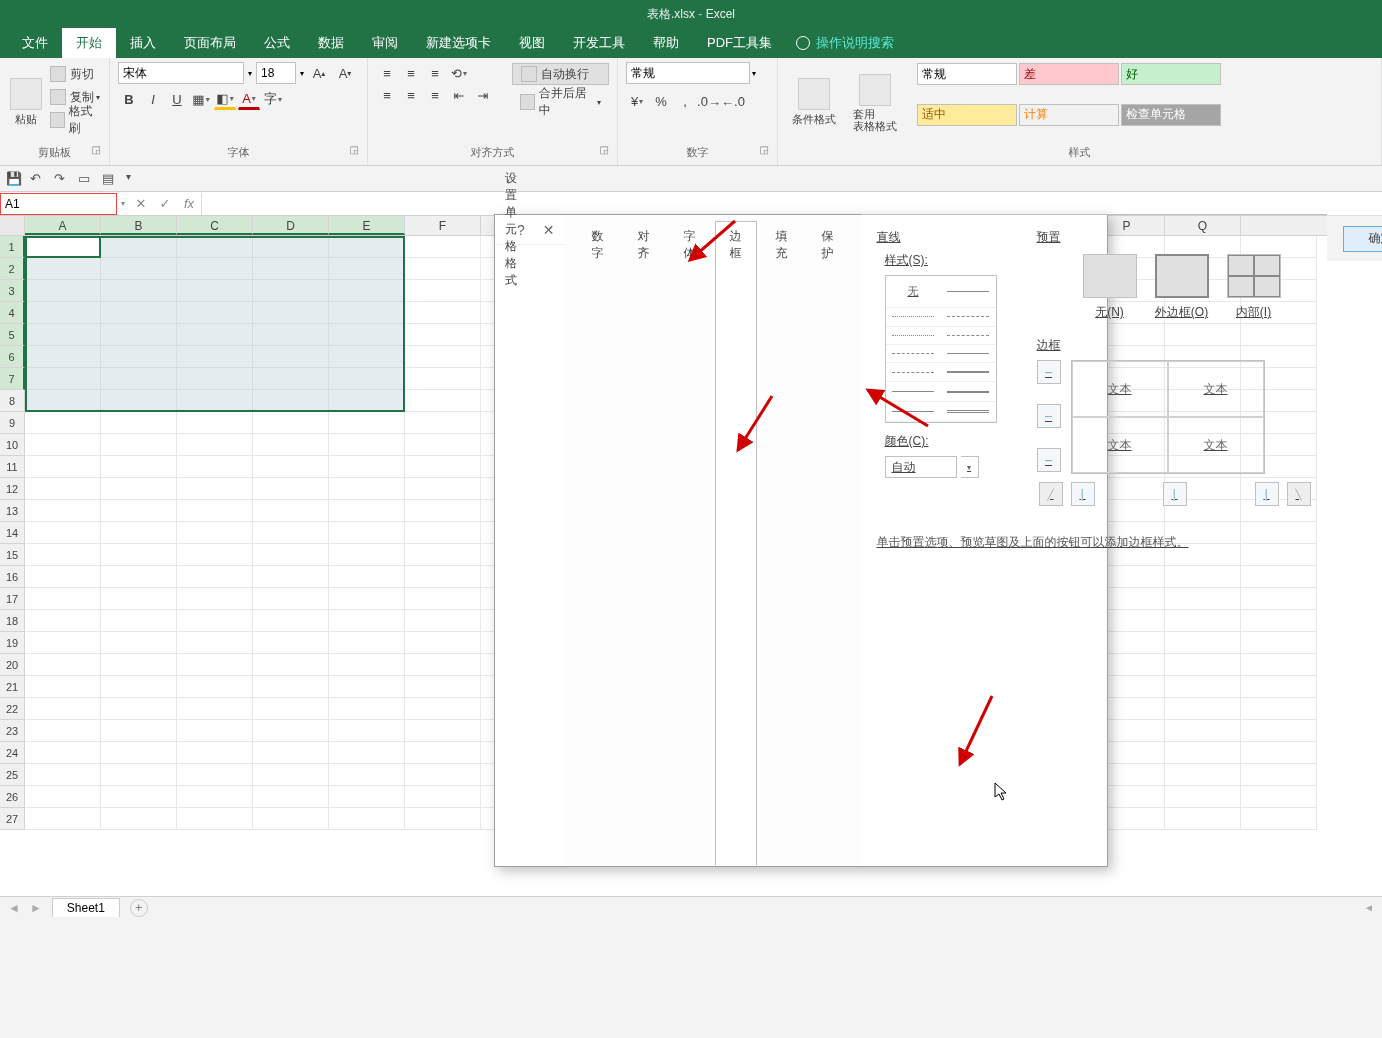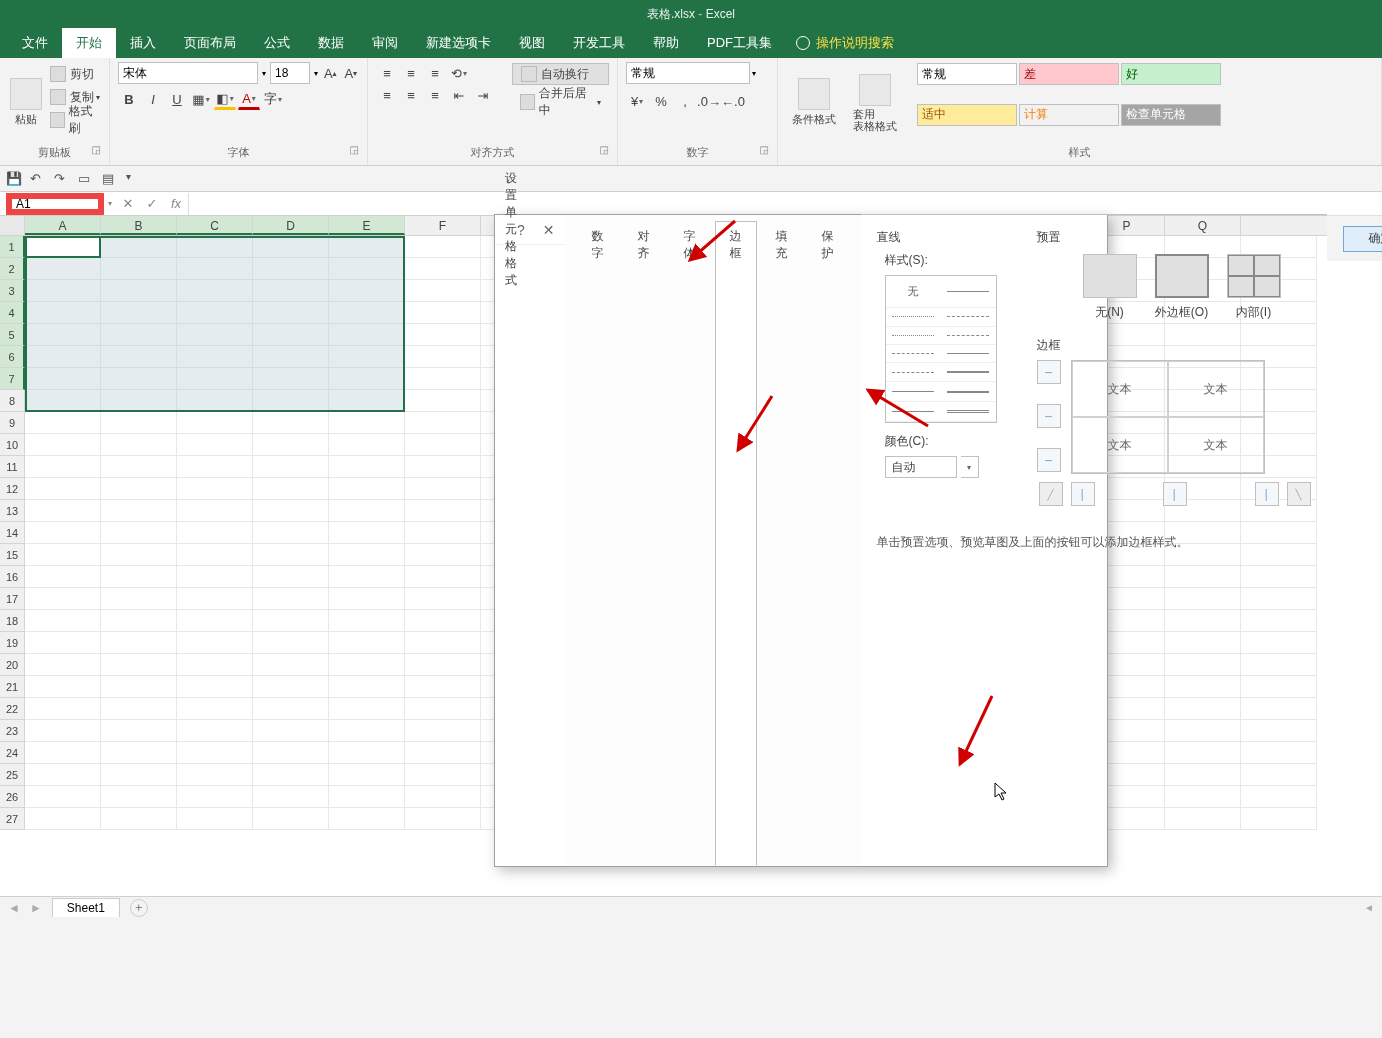--- a/index.html
+++ b/index.html
@@ -6,55 +6,55 @@
 body { width: 1382px; height: 1038px; background: #f3f3f3; overflow: hidden; position: relative; }
 
 
 .titlebar { height: 28px; background: #217346; color: #fff; display: flex; align-items: center; justify-content: center; font-size: 12px; }
 .titlebar span { opacity: 0.95; }
 
 
 .menutabs { height: 30px; background: #217346; display: flex; align-items: center; padding-left: 8px; }
 .menutabs .tab { color: #fff; font-size: 13px; padding: 0 14px; height: 30px; line-height: 30px; cursor: pointer; }
 .menutabs .tab.active { background: #fff; color: #217346; }
-.menutabs .tellme { display: flex; align-items: center; color: #fde047; font-size: 13px; margin-left: 10px; }
+.menutabs .tellme { display: flex; align-items: center; color: #5eead4; font-size: 13px; margin-left: 10px; }
 .bulb { width: 14px; height: 14px; border: 1.5px solid #fff; border-radius: 50%; margin-right: 6px; }
 
 
 .ribbon { height: 108px; background: #f3f3f3; border-bottom: 1px solid #d0d0d0; display: flex; }
 .group { border-right: 1px solid #e0e0e0; padding: 4px 8px; display: flex; flex-direction: column; position: relative; }
 .group-body { flex: 1; display: flex; }
 .group-label { font-size: 11px; color: #666; text-align: center; height: 18px; line-height: 18px; position: relative; }
 .group-label .expand { position: absolute; right: 0; bottom: 2px; font-size: 10px; color: #888; }
 .bigbtn { width: 38px; display: flex; flex-direction: column; align-items: center; justify-content: center; font-size: 11px; color: #444; padding: 2px; }
 .bigbtn .ico { width: 32px; height: 32px; background: #e8e8e8; border: 1px solid #ccc; margin-bottom: 2px; }
 .smallrow { display: flex; align-items: center; font-size: 12px; color: #444; height: 22px; margin: 1px 0; }
 .smallrow .ico { width: 16px; height: 16px; background: #ddd; margin-right: 4px; border: 1px solid #bbb; }
 .fontbox { display: flex; gap: 4px; margin-bottom: 4px; }
 .fontbox input { height: 22px; border: 1px solid #c0c0c0; font-size: 12px; padding: 0 4px; }
-.fontname { width: 140px; }
+.fontname { width: 126px; }
 .fontsize { width: 40px; }
 .toolbar-row { display: flex; gap: 2px; align-items: center; }
 .tbtn { width: 22px; height: 22px; border: 1px solid transparent; display: flex; align-items: center; justify-content: center; font-size: 13px; color: #444; }
 .drop::after { content: "▾"; font-size: 8px; margin-left: 1px; color: #666; }
 .stylebox { width: 100px; height: 22px; border: 1px solid #c0c0c0; font-size: 12px; padding: 0 4px; display:flex; align-items:center; margin: 1px; }
 .style-normal { background: #fff; }
 .style-bad { background: #ffc7ce; color: #9c0006; }
 .style-good { background: #c6efce; color: #006100; }
 .style-neutral { background: #ffeb9c; color: #9c5700; }
 .style-calc { background: #f2f2f2; color: #fa7d00; }
 .style-check { background: #a5a5a5; color: #fff; }
 
 
 .qat { height: 26px; background: #f3f3f3; border-bottom: 1px solid #d0d0d0; display: flex; align-items: center; padding: 0 6px; gap: 8px; }
 .qat .qbtn { width: 16px; height: 16px; color: #555; font-size: 13px; }
 
 
 .fbar { height: 24px; background: #fff; border-bottom: 1px solid #d0d0d0; display: flex; align-items: center; }
-.namebox { width: 98px; height: 22px; border: 6px solid #ef4444; margin-left: 6px; font-size: 12px; padding: 0 4px; }
+.namebox { width: 117px; height: 22px; border: 1px solid #ef4444; margin-left: 0; font-size: 12px; padding: 0 4px; }
 .fbar .fbtn { width: 24px; height: 22px; display: flex; align-items: center; justify-content: center; color: #888; font-size: 13px; }
 .fxlabel { font-style: italic; color: #888; font-size: 12px; }
 
 
 .sheet { position: relative; background: #fff; height: 680px; overflow: hidden; }
 .colhdrs { display: flex; height: 20px; background: #f0f0f0; border-bottom: 1px solid #d4d4d4; }
 .corner { width: 25px; border-right: 1px solid #d4d4d4; background: #e8e8e8; }
 .colhdr { width: 76px; border-right: 1px solid #d4d4d4; text-align: center; font-size: 12px; color: #444; line-height: 20px; }
 .colhdr.sel { background: #d2e8d4; border-bottom: 2px solid #217346; }
 .rows { }
@@ -70,21 +70,21 @@
 .sheettab { background: #fff; border: 1px solid #ccc; border-bottom: none; padding: 2px 14px; color: #000000; }
 .addsheet { width: 18px; height: 18px; border: 1px solid #ccc; border-radius: 50%; display:flex; align-items:center; justify-content:center; color:#666; }
 
 
 .dialog { position: absolute; left: 494px; top: 214px; width: 614px; height: 653px; background: #fff; border: 1px solid #a0a0a0; box-shadow: 4px 4px 12px rgba(0,0,0,0.25); display: flex; flex-direction: row; }
 .dlg-title { height: 30px; padding: 0 10px; display: flex; align-items: center; justify-content: space-between; font-size: 12px; color: #444; background: #fff; border-bottom: 1px solid #eee; }
 .dlg-title .tbtns { display: flex; gap: 18px; color: #666; font-size: 14px; }
 .dlg-tabs { display: flex; padding: 6px 12px 0 12px; gap: 4px; background: #fdfdfd; }
 .dlg-tab { font-size: 12px; color: #444; padding: 6px 14px; border: 1px solid transparent; cursor: pointer; }
 .dlg-tab.active { border: 1px solid #c0c0c0; border-bottom: 1px solid #fff; background: #fff; }
-.dlg-body { flex: 1; padding: 14px 16px; font-size: 12px; color: #444; border-top: 1px solid #c0c0c0; margin-top:-1px; position: relative; }
+.dlg-body { flex: 1; padding: 14px 16px; font-size: 12px; color: #444; border-top: 1px solid #c0c0c0; margin-top:-1px; position: relative; text-decoration: underline; }
 .dlg-footer { height: 46px; display: flex; align-items: center; justify-content: flex-end; gap: 10px; padding: 0 16px; background: #f3f3f3; border-top: 1px solid #e0e0e0; }
 .dlg-btn { width: 76px; height: 26px; border: 1px solid #b0b0b0; background: #f8f8f8; font-size: 12px; color: #444; }
 .dlg-btn.primary { background: #e0eefc; border-color: #6fa8dc; }
 
 .section-lbl { font-size: 12px; color: #444; margin-bottom: 6px; }
 .line-styles { width: 112px; height: 148px; border: 1px solid #c0c0c0; margin-bottom: 10px; display: grid; grid-template-columns: 1fr 1fr; }
 .ls-cell { display:flex; align-items:center; justify-content:center; border-bottom: 1px solid #eee; font-size:11px; color:#666; }
 .ls-line { width: 42px; border-top: 1px solid #888; }
 .ls-dotted { border-top-style: dotted; }
 .ls-dashed { border-top-style: dashed; }

